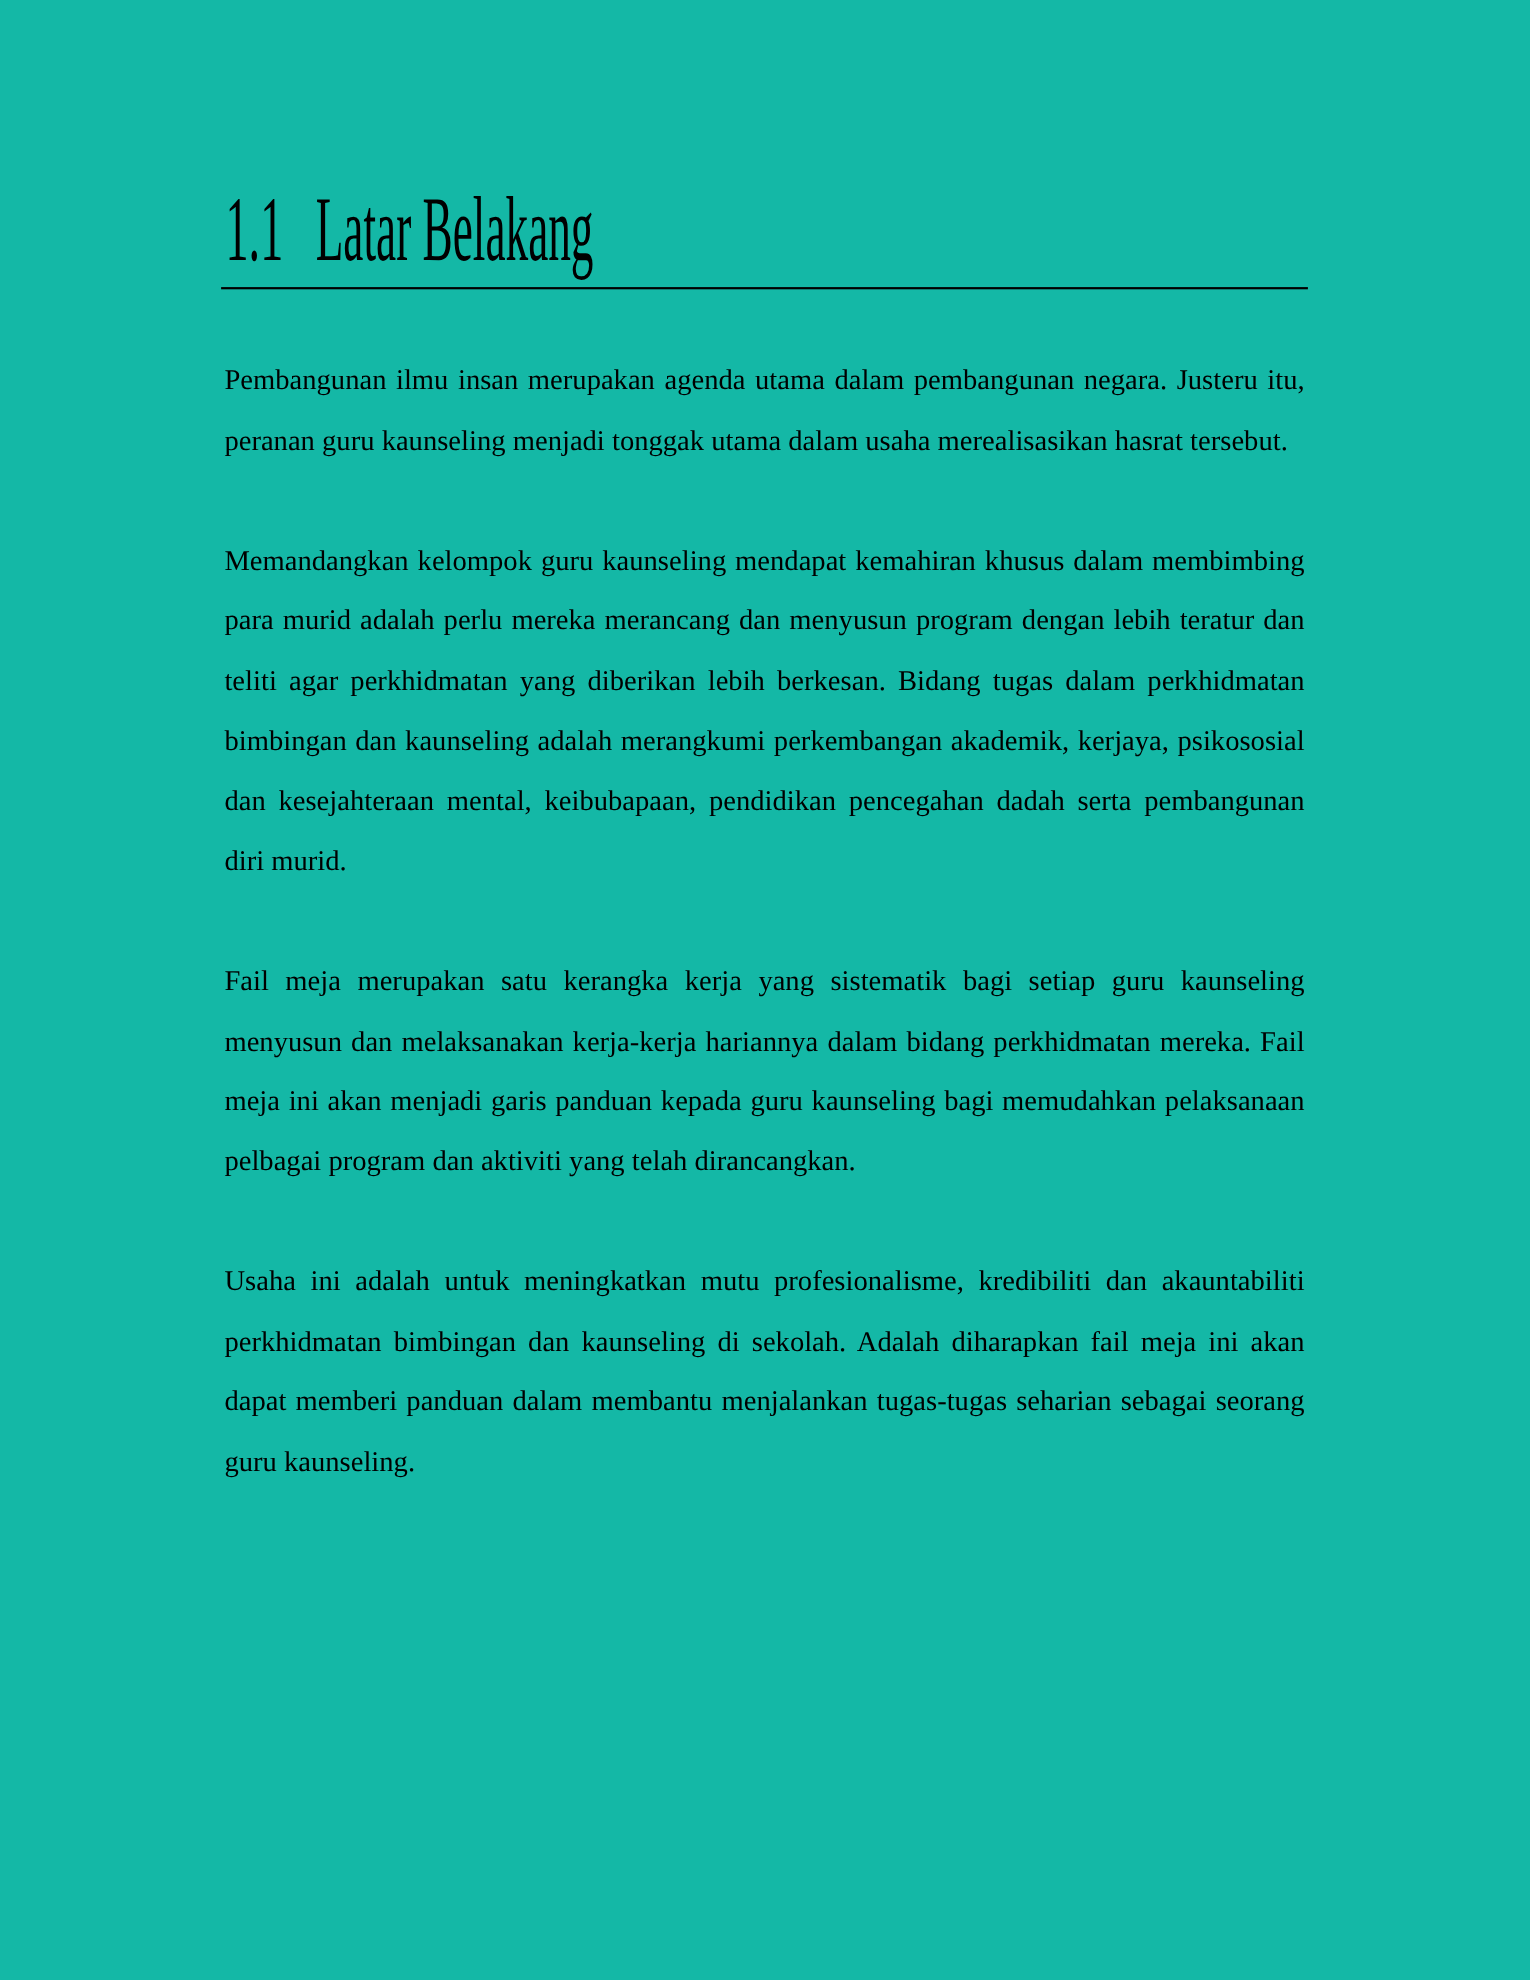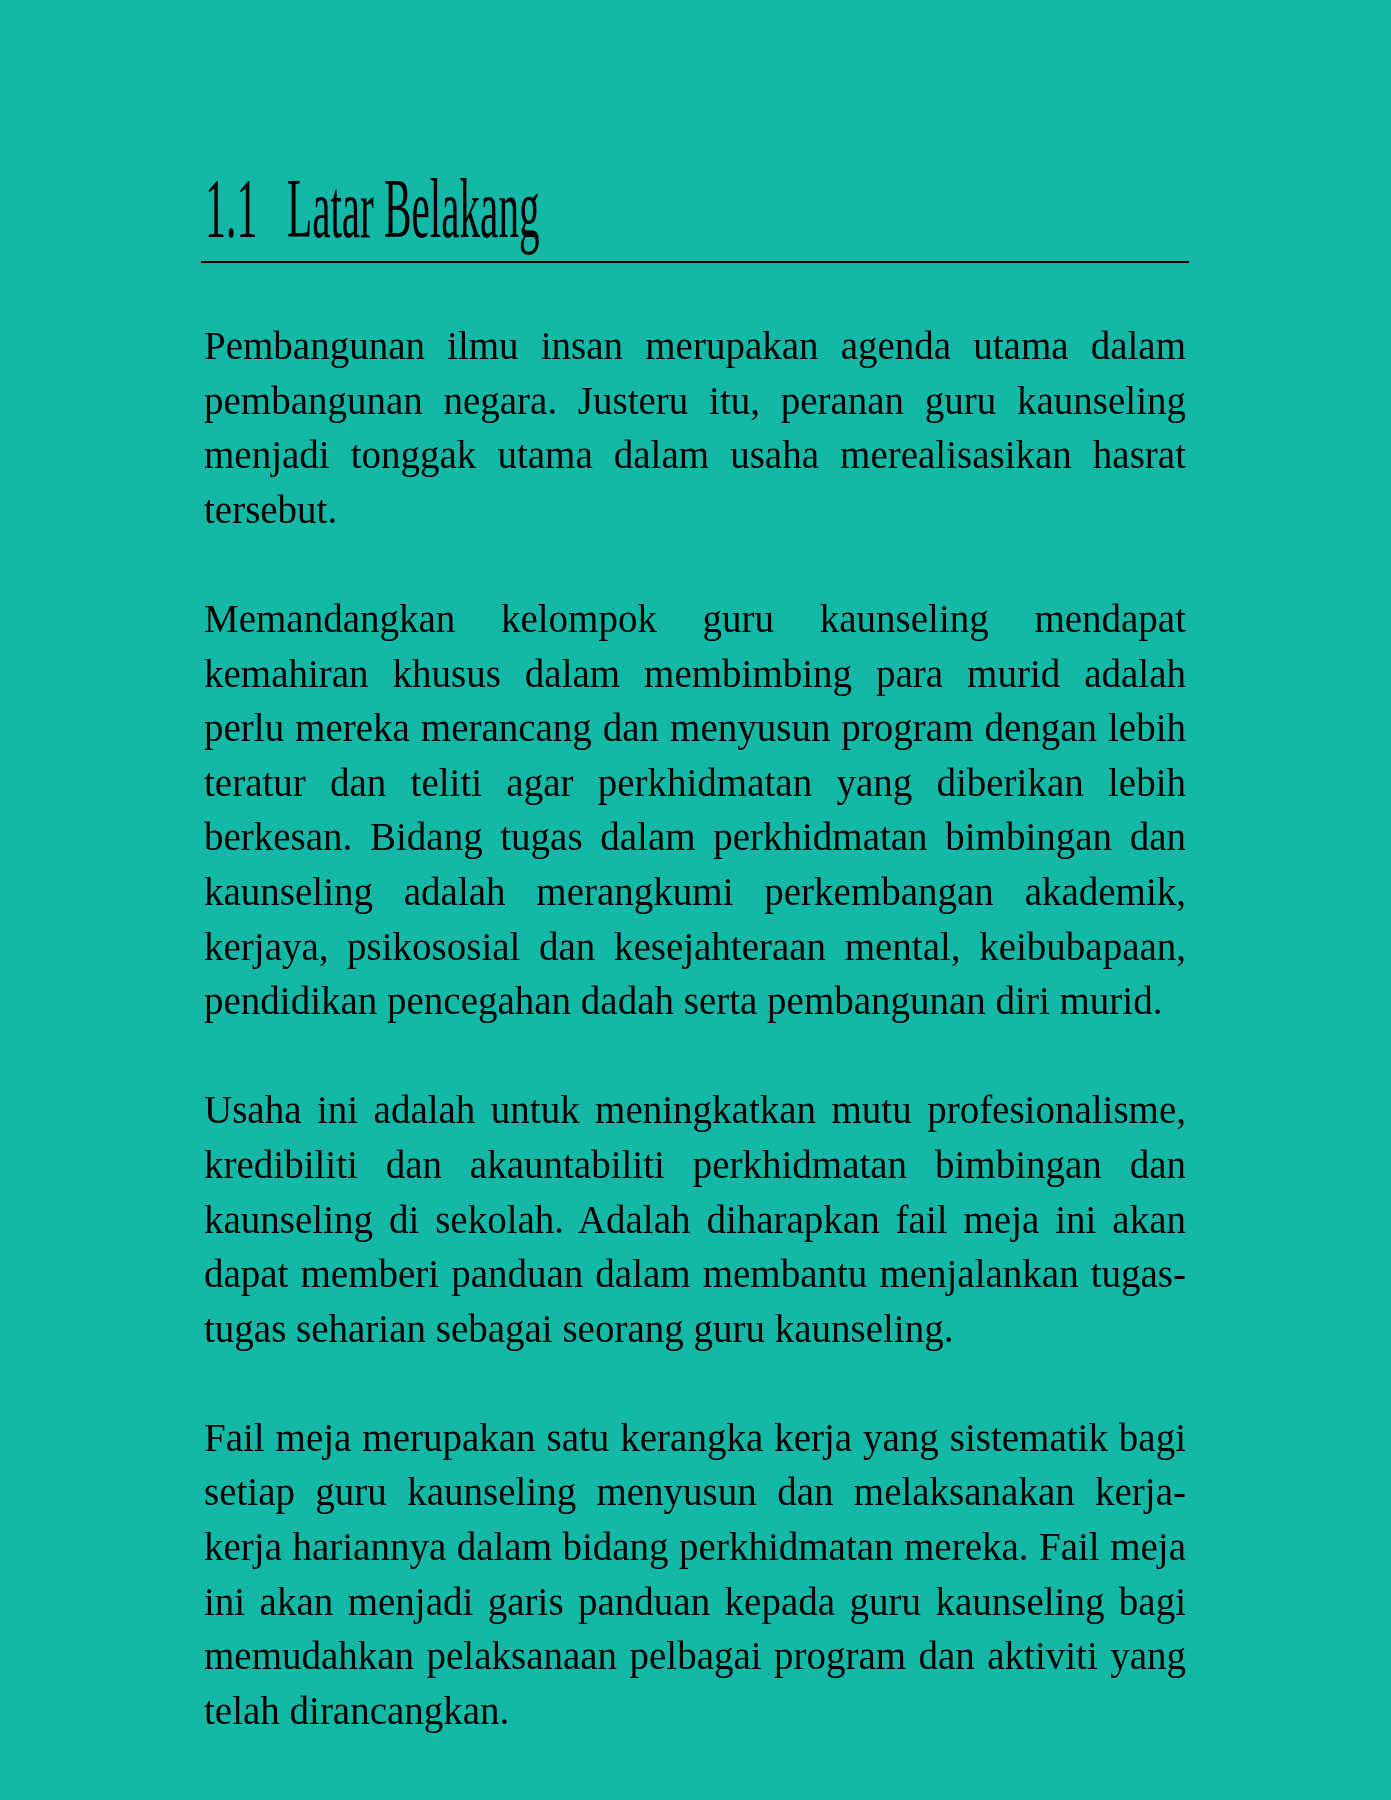--- a/index.html
+++ b/index.html
@@ -57,21 +57,21 @@
     width: 988px;
     height: 2px;
     background: #000;
   }
   .body-text {
     position: absolute;
     left: 204px;
     top: 319px;
     width: 982px;
     font-family: "Liberation Serif", serif;
-    font-size: 39px;
+    font-size: 26px;
     line-height: 54.6px;
     text-align: justify;
     color: #000;
   }
   .body-text p {
     margin: 0 0 54.6px 0;
     padding: 0;
   }
   .body-text p:last-child {
     margin-bottom: 0;
@@ -83,16 +83,16 @@
 <div class="page">
   <h1 class="heading">
     <span class="num">1.1</span>
     <span class="title">Latar Belakang</span>
   </h1>
   <div class="rule"></div>
 
   <div class="body-text">
     <p>Pembangunan ilmu insan merupakan agenda utama dalam pembangunan negara. Justeru itu, peranan guru kaunseling menjadi tonggak utama dalam usaha merealisasikan hasrat tersebut.</p>
     <p>Memandangkan kelompok guru kaunseling mendapat kemahiran khusus dalam membimbing para murid adalah perlu mereka merancang dan menyusun program dengan lebih teratur dan teliti agar perkhidmatan yang diberikan lebih berkesan. Bidang tugas dalam perkhidmatan bimbingan dan kaunseling adalah merangkumi perkembangan akademik, kerjaya, psikososial dan kesejahteraan mental, keibubapaan, pendidikan pencegahan dadah serta pembangunan diri murid.</p>
+    <p>Fail meja merupakan satu kerangka kerja yang sistematik bagi setiap guru kaunseling menyusun dan melaksanakan kerja-kerja hariannya dalam bidang perkhidmatan mereka. Fail meja ini akan menjadi garis panduan kepada guru kaunseling bagi memudahkan pelaksanaan  pelbagai program dan aktiviti yang telah dirancangkan.</p>
     <p>Usaha ini adalah untuk meningkatkan mutu profesionalisme, kredibiliti dan akauntabiliti perkhidmatan bimbingan dan kaunseling di sekolah. Adalah diharapkan fail meja ini akan dapat memberi panduan dalam membantu menjalankan tugas-tugas seharian sebagai seorang guru kaunseling.</p>
-    <p>Fail meja merupakan satu kerangka kerja yang sistematik bagi setiap guru kaunseling menyusun dan melaksanakan kerja-kerja hariannya dalam bidang perkhidmatan mereka. Fail meja ini akan menjadi garis panduan kepada guru kaunseling bagi memudahkan pelaksanaan  pelbagai program dan aktiviti yang telah dirancangkan.</p>
   </div>
 </div>
 
 </body></html>

